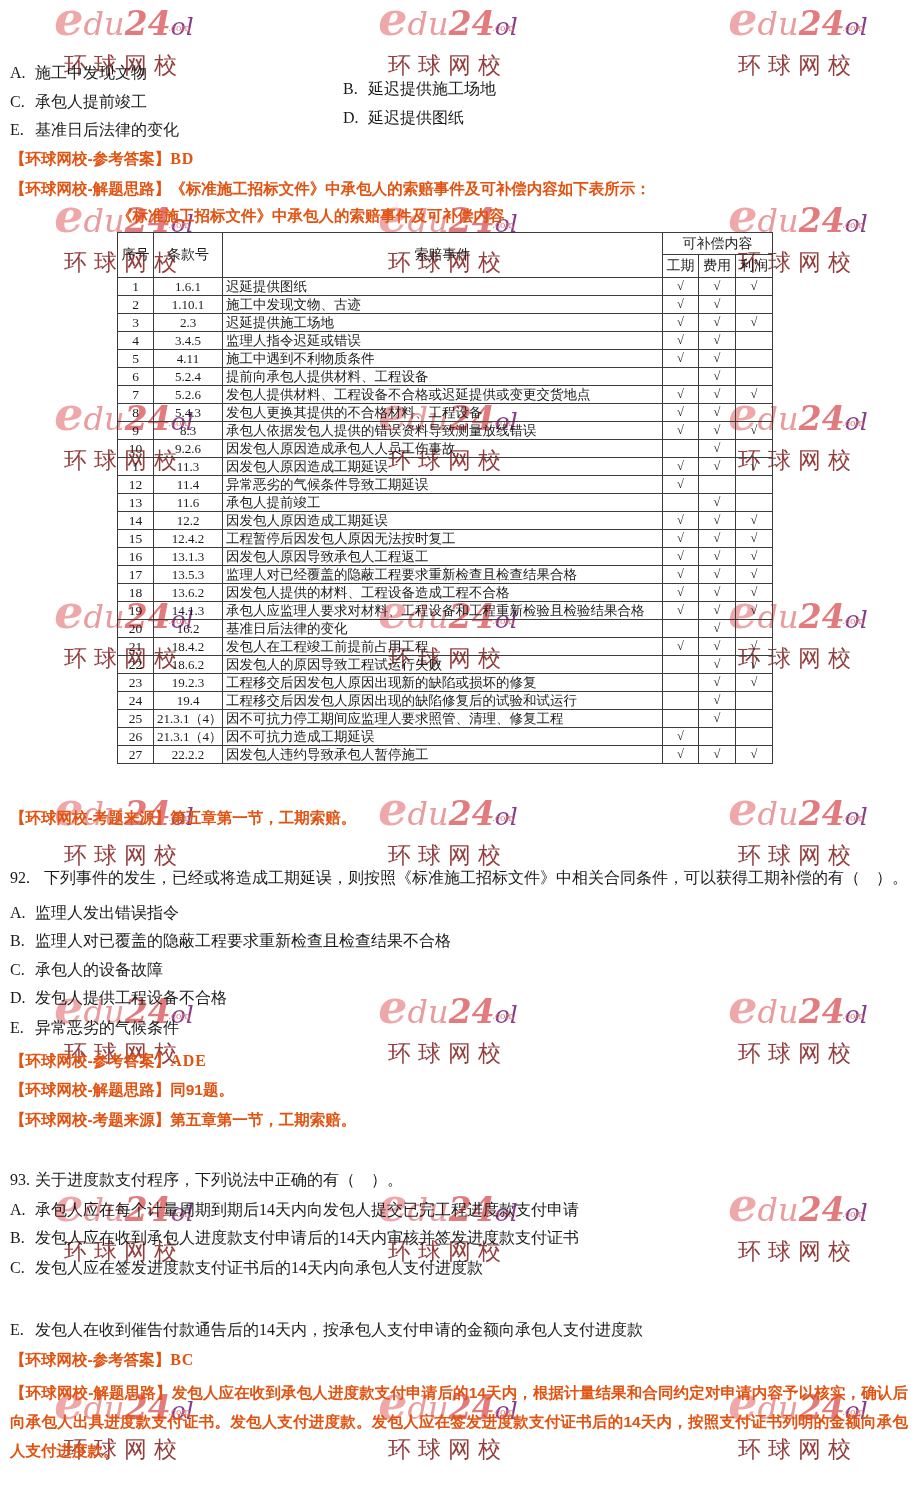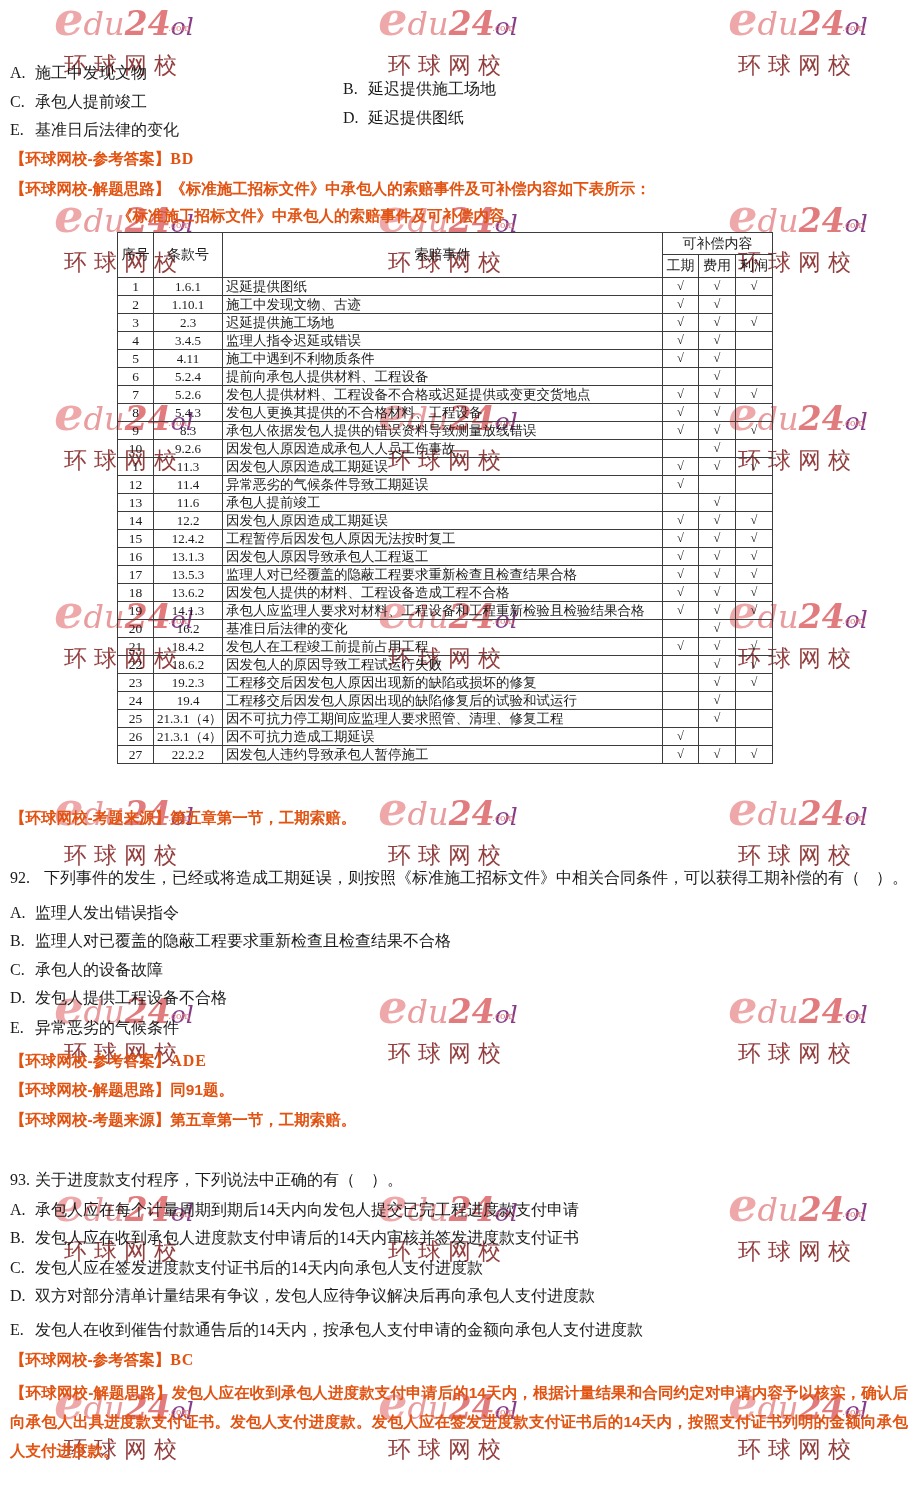--- a/index.html
+++ b/index.html
@@ -508,23 +508,20 @@
   </div>
   <div class="line" style="top:1200px">
     <span class="opt-label">A.</span><span>承包人应在每个计量周期到期后14天内向发包人提交已完工程进度款支付申请</span>
   </div>
   <div class="line" style="top:1228px">
     <span class="opt-label">B.</span><span>发包人应在收到承包人进度款支付申请后的14天内审核并签发进度款支付证书</span>
   </div>
   <div class="line" style="top:1258px">
     <span class="opt-label">C.</span><span>发包人应在签发进度款支付证书后的14天内向承包人支付进度款</span>
   </div>
-  <div class="line" style="top:1286px">
-    <span class="opt-label">D.</span><span>双方对部分清单计量结果有争议，发包人应待争议解决后再向承包人支付进度款</span>
-  </div>
   <div class="line" style="top:1320px">
     <span class="opt-label">E.</span><span>发包人在收到催告付款通告后的14天内，按承包人支付申请的金额向承包人支付进度款</span>
   </div>
   <div class="line orange" style="top:1350px">
     <span>【环球网校-参考答案】</span><span class="ans-letters">BC</span>
   </div>
   <div class="wrap-par orange" style="top:1378px">
     <span>【环球网校-解题思路】</span><span>发包人应在收到承包人进度款支付申请后的14天内，根据计量结果和合同约定对申请内容予以核实，确认后向承包人出具进度款支付证书。发包人支付进度款。发包人应在签发进度款支付证书后的14天内，按照支付证书列明的金额向承包人支付进度款。</span>
   </div>
 

